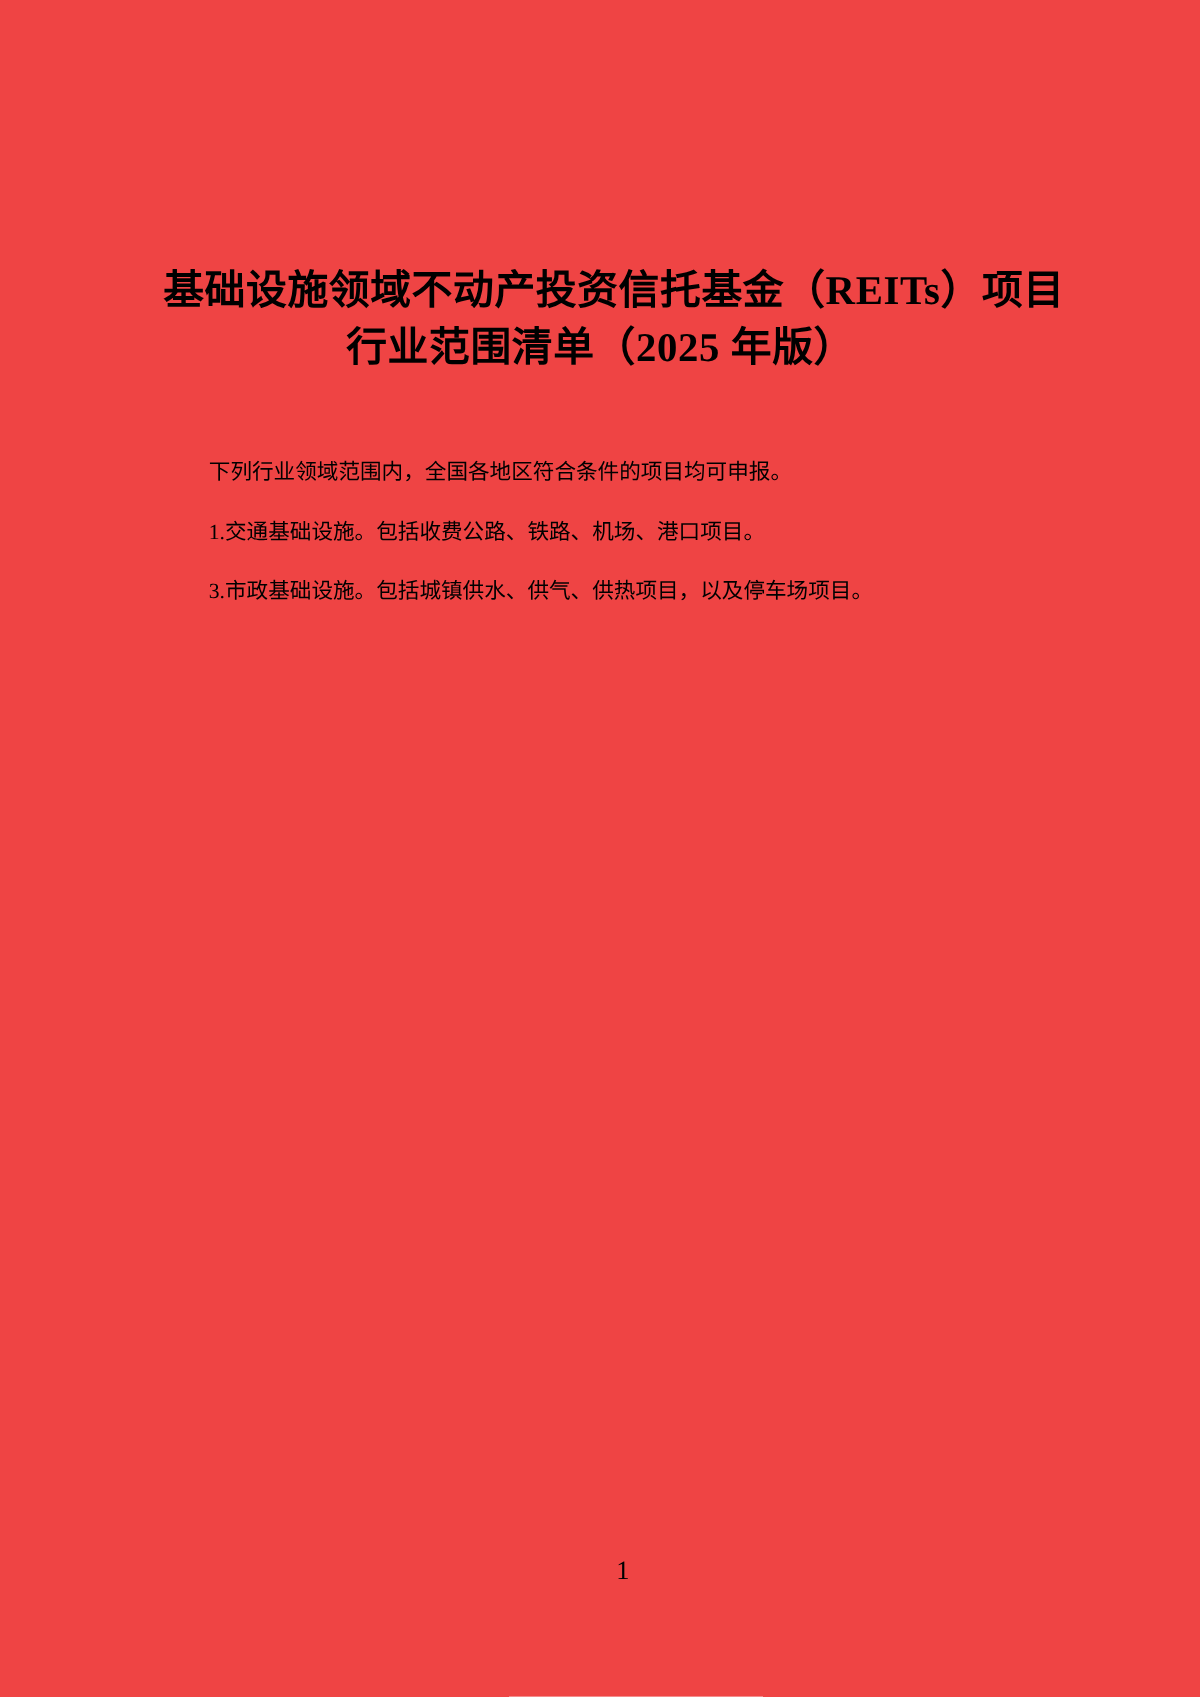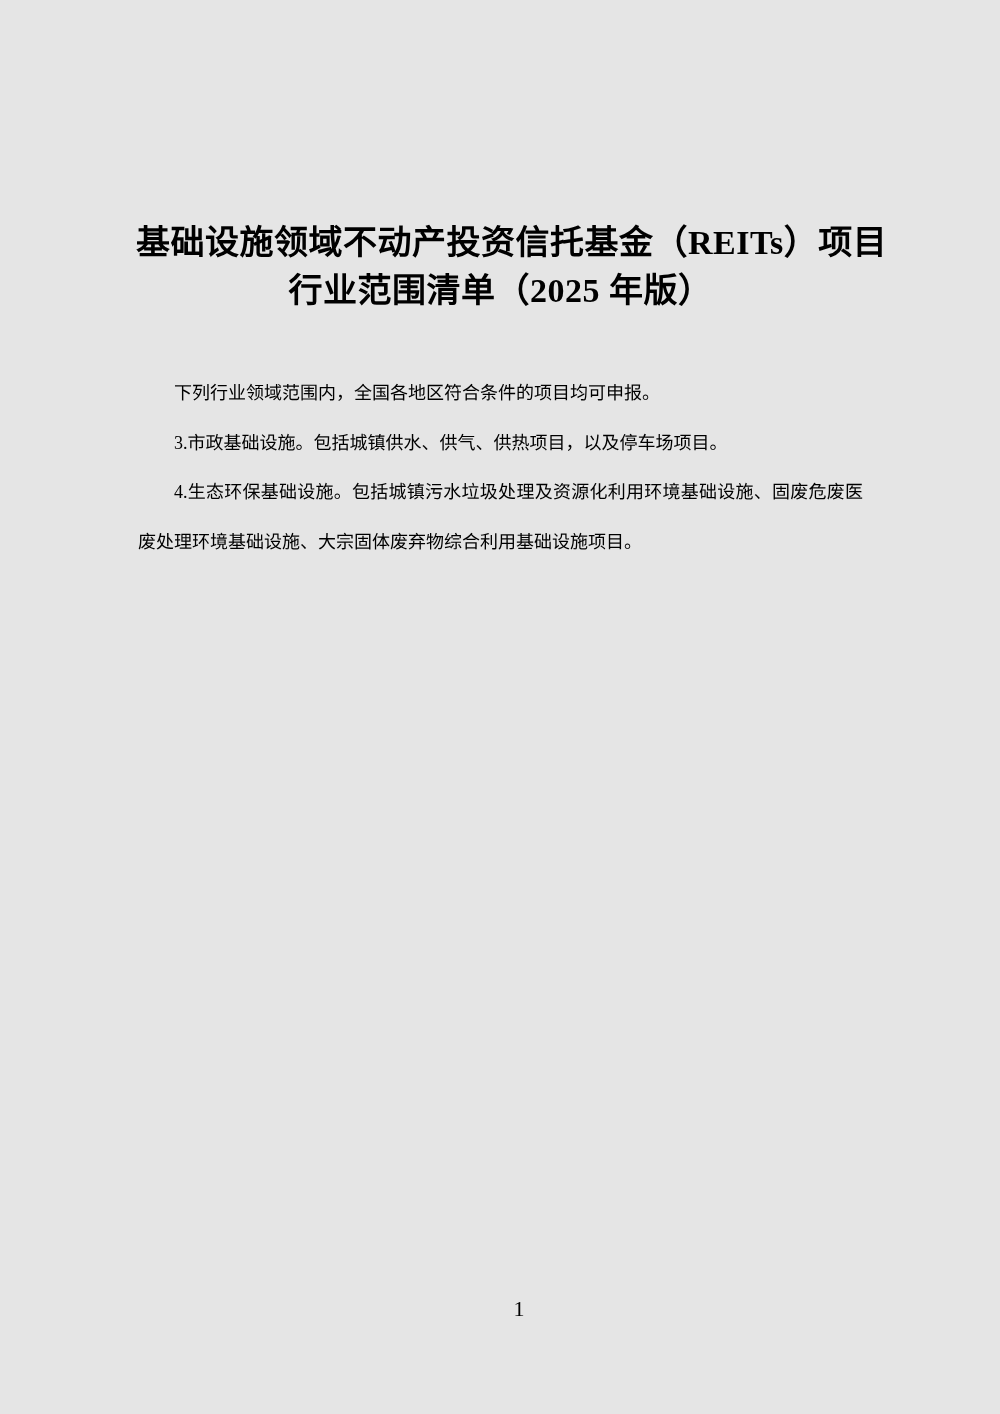--- a/index.html
+++ b/index.html
@@ -5,21 +5,21 @@
   html, body {
     margin: 0;
     padding: 0;
     background: #ffffff;
   }
   .page {
     position: relative;
     width: 1000px;
     height: 1414px;
     margin: 0 auto;
-    background: #e5e5e5;
+    background: #ef4444;
     color: #000000;
     font-family: "Liberation Serif", "DejaVu Serif", serif;
     overflow: hidden;
     box-sizing: border-box;
   }
   .doc-title {
     margin: 0;
     padding: 219px 135px 0 136px;
     font-size: 34px;
     font-weight: bold;
@@ -58,19 +58,19 @@
 
 <div class="page">
 
   <h1 class="doc-title">
     <span class="title-line">基础设施领域不动产投资信托基金（REITs）项目</span>
     <span class="title-line">行业范围清单（2025 年版）</span>
   </h1>
 
   <div class="doc-body">
     <p>下列行业领域范围内，全国各地区符合条件的项目均可申报。</p>
+    <p>1.交通基础设施。包括收费公路、铁路、机场、港口项目。</p>
     <p>3.市政基础设施。包括城镇供水、供气、供热项目，以及停车场项目。</p>
-    <p>4.生态环保基础设施。包括城镇污水垃圾处理及资源化利用环境基础设施、固废危废医废处理环境基础设施、大宗固体废弃物综合利用基础设施项目。</p>
   </div>
 
   <div class="page-number">1</div>
 
 </div>
 
 </body></html>

